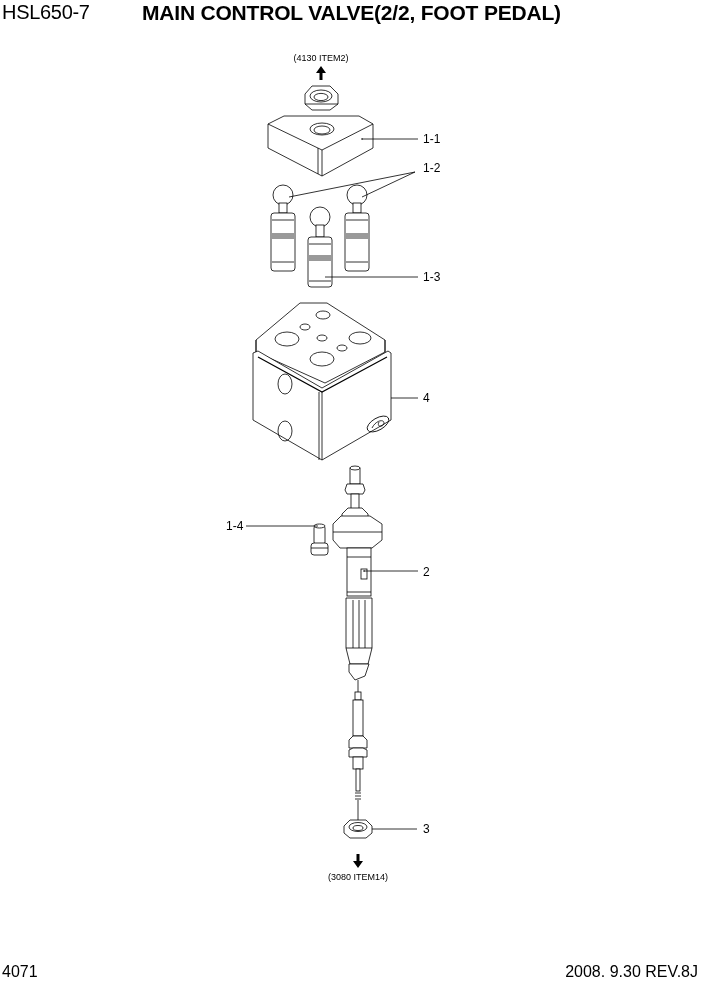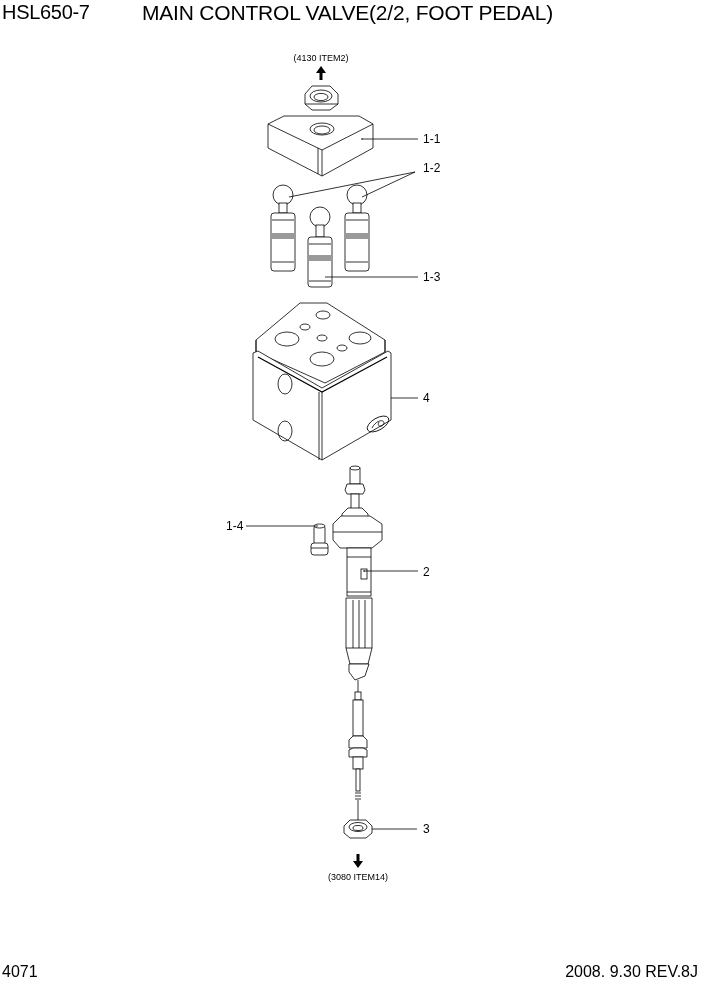--- a/index.html
+++ b/index.html
@@ -1,18 +1,18 @@
 <!DOCTYPE html>
 <html><head>
 <meta charset="utf-8">
 <style>
   html, body { margin:0; padding:0; background:#ffffff; }
   body { width:702px; height:992px; position:relative; overflow:hidden; font-family:"Liberation Sans", sans-serif; color:#000; }
   .model { position:absolute; left:2px; top:1px; font-size:20px; letter-spacing:-0.3px; }
-  .title { position:absolute; left:142px; top:1px; font-size:21px; letter-spacing:-0.2px; }
+  .title { position:absolute; left:142px; top:1px; font-size:21px; letter-spacing:-0.2px;font-weight:bold; }
   .page { position:absolute; left:2px; top:963px; font-size:16px; }
   .rev { position:absolute; right:4px; top:963px; font-size:16px; }
   svg.drawing { position:absolute; left:0; top:0; }
   svg text { font-family:"Liberation Sans", sans-serif; }
   .ln { fill:none; stroke:#000; stroke-width:0.8; }
   .lnw { fill:#fff; stroke:#000; stroke-width:0.8; }
   .thk { stroke-width:1.2; }
   .callout { font-size:12px; }
   .ref { font-size:9px; }
 </style>

